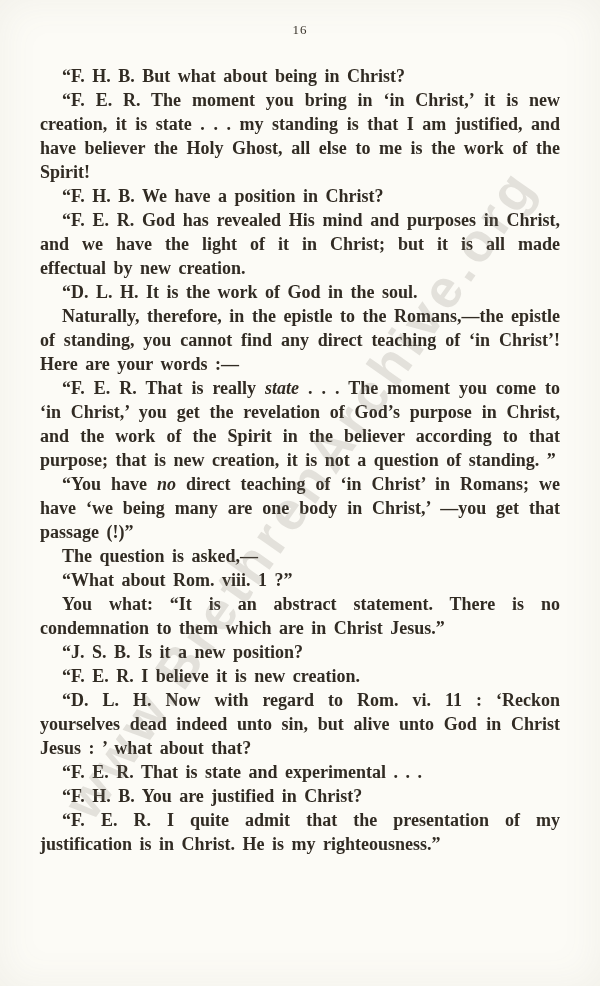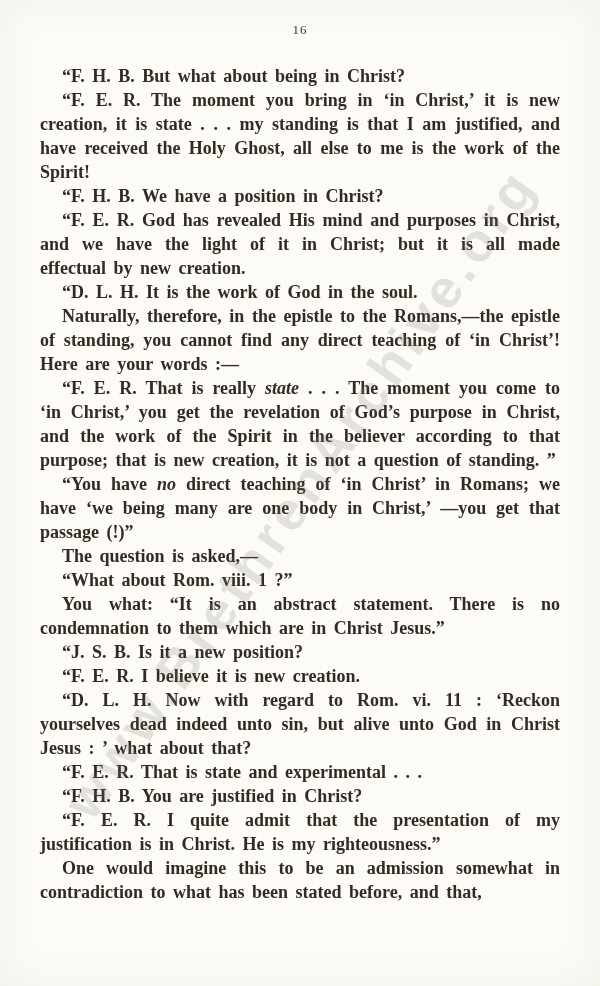--- a/index.html
+++ b/index.html
@@ -58,31 +58,30 @@
   }
 </style>
 </head>
 <body>
 
 <div class="page">
   <div class="watermark">www.BrethrenArchive.org</div>
   <div class="page-number">16</div>
   <div class="text-block">
       <p class="para"><span>“F. H. B. But what about being in Christ?</span></p>
-      <p class="para"><span>“F. E. R. The moment you bring in ‘in Christ,’ it is new creation, it is state . . . my standing is that I am justified, and have received the Holy Ghost, all else to me is the work of the Spirit!</span></p>
+      <p class="para"><span>“F. E. R. The moment you bring in ‘in Christ,’ it is new creation, it is state . . . my standing is that I am justified, and have believer the Holy Ghost, all else to me is the work of the Spirit!</span></p>
       <p class="para"><span>“F. H. B. We have a position in Christ?</span></p>
       <p class="para"><span>“F. E. R. God has revealed His mind and purposes in Christ, and we have the light of it in Christ; but it is all made effectual by new creation.</span></p>
       <p class="para"><span>“D. L. H. It is the work of God in the soul.</span></p>
       <p class="para"><span>Naturally, therefore, in the epistle to the Romans,—the epistle of standing, you cannot find any direct teaching of ‘in Christ’!  Here are your words :—</span></p>
       <p class="para"><span>“F. E. R. That is really </span><span class="it">state</span><span> . . . The moment you come to ‘in Christ,’ you get the revelation of God’s purpose in Christ, and the work of the Spirit in the believer according to that purpose; that is new creation, it is not a question of standing. ”</span></p>
       <p class="para"><span>“You have </span><span class="it">no</span><span> direct teaching of ‘in Christ’ in Romans; we have ‘we being many are one body in Christ,’ —you get that passage (!)”</span></p>
       <p class="para"><span>The question is asked,—</span></p>
       <p class="para"><span>“What about Rom. viii. 1 ?”</span></p>
       <p class="para"><span>You what: “It is an abstract statement.  There is no condemnation to them which are in Christ Jesus.”</span></p>
       <p class="para"><span>“J. S. B. Is it a new position?</span></p>
       <p class="para"><span>“F. E. R. I believe it is new creation.</span></p>
       <p class="para"><span>“D. L. H. Now with regard to Rom. vi. 11 : ‘Reckon yourselves dead indeed unto sin, but alive unto God in Christ Jesus : ’ what about that?</span></p>
       <p class="para"><span>“F. E. R. That is state and experimental . . .</span></p>
       <p class="para"><span>“F. H. B. You are justified in Christ?</span></p>
       <p class="para"><span>“F. E. R. I quite admit that the presentation of my justification is in Christ.  He is my righteousness.”</span></p>
-      <p class="para"><span>One would imagine this to be an admission somewhat in contradiction to what has been stated before, and that,</span></p>
     </div>
 </div>
 
 </body></html>

